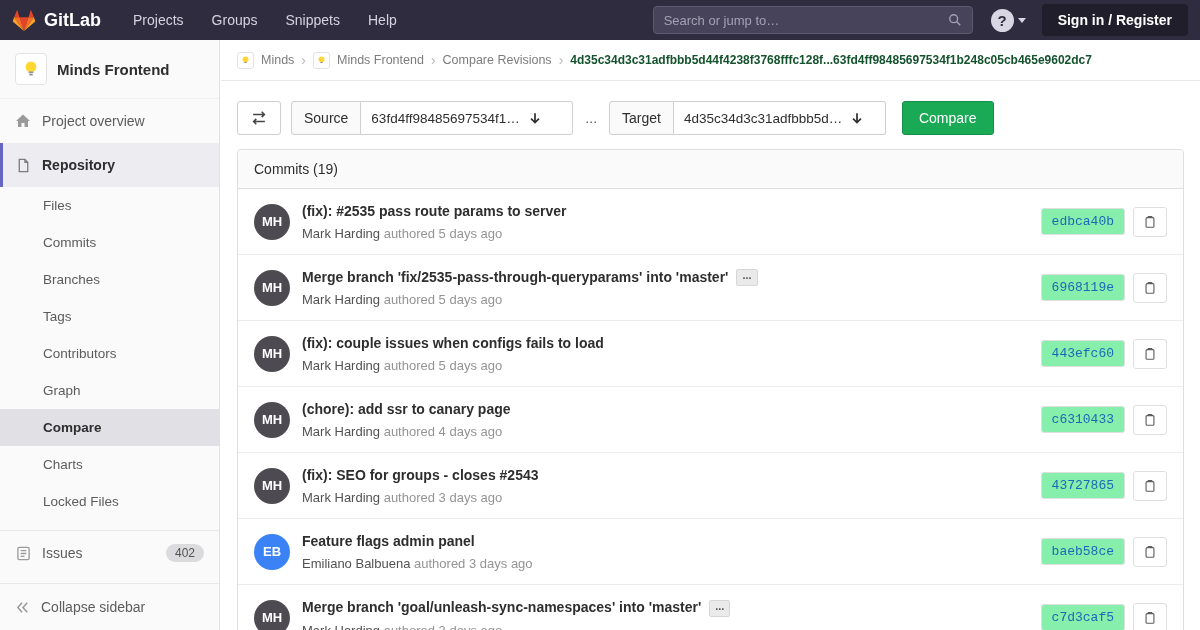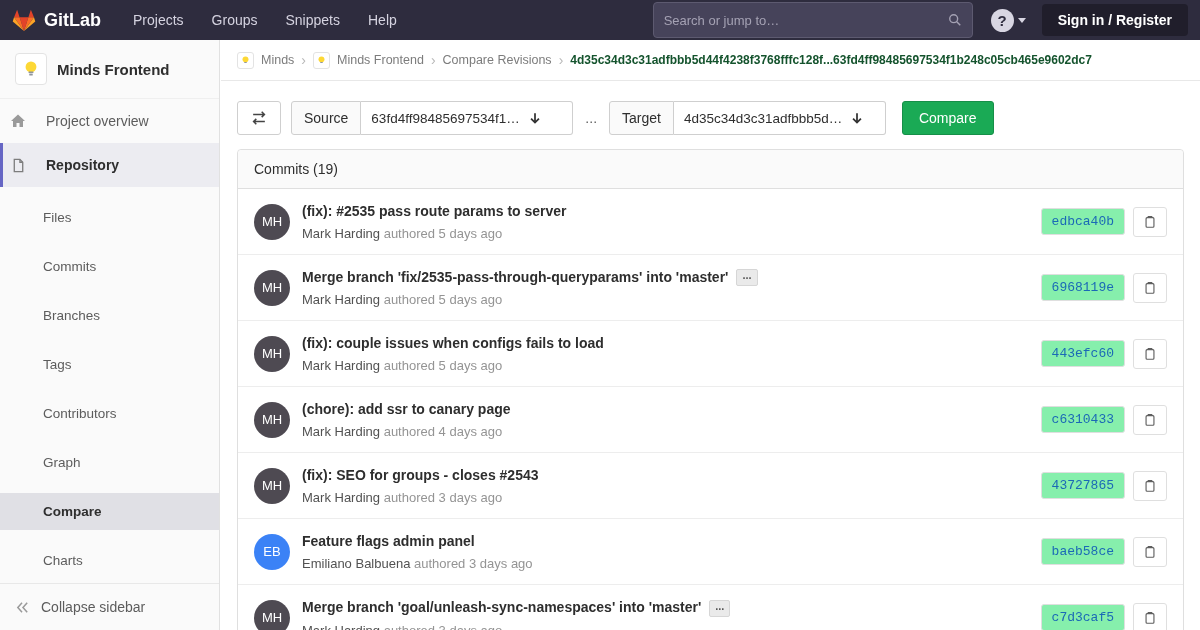--- a/index.html
+++ b/index.html
@@ -8,21 +8,21 @@
   a { text-decoration:none; color:inherit; cursor:pointer; }
   ul { list-style:none; }
 
   
   .navbar { position:absolute; top:0; left:0; width:1200px; height:40px;
             background:#2e2c3e; display:flex; align-items:center; padding:0 12px; z-index:10; }
   .logo { display:flex; align-items:center; gap:8px; margin-right:18px; cursor:pointer; }
   .logo-text { color:#fff; font-size:18px; font-weight:bold; }
   .nav-menu { display:flex; align-items:center; height:100%; }
   .nav-menu a { color:#d5d3e0; font-size:14px; padding:0 14px; line-height:40px; }
-  .search-box { margin-left:auto; width:320px; height:36px; background:#46435a;
+  .search-box { margin-left:auto; width:320px; height:28px; background:#46435a;
                 border:1px solid #5d5a70; border-radius:4px; display:flex;
                 align-items:center; padding:0 10px; }
   .search-box input { flex:1; background:transparent; border:none; outline:none;
                       color:#cfcddb; font-size:13px; font-family:inherit; }
   .search-box input::placeholder { color:#a5a2b4; }
   .help-menu { display:flex; align-items:center; gap:4px; margin:0 16px 0 18px; cursor:pointer; }
   .help-q { width:23px; height:23px; border-radius:50%; background:#d8d6e2; color:#2e2c3e;
             font-weight:bold; font-size:15px; display:flex; align-items:center; justify-content:center; }
   .caret-down { width:0; height:0; border-left:4px solid transparent;
                 border-right:4px solid transparent; border-top:5px solid #d8d6e2; }
@@ -30,27 +30,27 @@
             border-radius:4px; height:32px; padding:0 16px; font-family:inherit; cursor:pointer; }
 
   
   .sidebar { position:absolute; top:40px; left:0; width:220px; height:590px;
              background:#fafafa; border-right:1px solid #e1e1e1; }
   .project-header { display:flex; align-items:center; gap:10px; padding:13px 15px;
                     border-bottom:1px solid #efefef; cursor:pointer; }
   .project-avatar { width:32px; height:32px; background:#fff; border:1px solid #e3e3e3;
                     border-radius:4px; display:flex; align-items:center; justify-content:center; flex:none; }
   .project-title { font-size:15px; font-weight:bold; color:#2e2e2e; }
-  .side-item { display:flex; align-items:center; gap:20px; height:44px; padding:0 10px;
+  .side-item { display:flex; align-items:center; gap:11px; height:44px; padding:0 15px;
                font-size:14px; color:#5c5c5c; cursor:pointer; }
   .side-item .icon { width:16px; display:flex; justify-content:center; flex:none; }
   .side-item.active-section { background:#ececf1; box-shadow:inset 3px 0 0 #6666c4;
                               color:#2e2e2e; font-weight:bold; }
   .subnav li { height:37px; line-height:37px; padding-left:43px; font-size:13.5px;
-               color:#5c5c5c; cursor:pointer;margin-top:12px; }
+               color:#5c5c5c; cursor:pointer; }
   .subnav li.active { background:#e0e0e5; color:#2e2e2e; font-weight:bold; }
   .side-divider { border-top:1px solid #e8e8e8; margin-top:10px; }
   .badge { margin-left:auto; background:#dbdbde; color:#525252; font-size:12px;
            font-weight:normal; border-radius:9px; padding:2px 9px; }
   .collapse-bar { position:absolute; bottom:0; left:0; width:100%; height:47px;
                   border-top:1px solid #e8e8e8; display:flex; align-items:center; gap:11px;
                   padding:0 15px; font-size:14px; color:#5c5c5c; cursor:pointer; background:#fafafa; }
 
   
   .content { position:absolute; top:40px; left:221px; width:979px; height:590px; background:#fff; overflow:hidden; }
@@ -77,21 +77,21 @@
                  font-size:14px; border-radius:3px; height:34px; padding:0 16px;
                  cursor:pointer; font-family:inherit; }
 
   .commits-panel { margin:14px 16px 0; border:1px solid #dfdfdf; border-radius:4px; }
   .panel-header { padding:11px 16px; font-size:14px; color:#2e2e2e; background:#fafafa;
                   border-bottom:1px solid #dfdfdf; border-radius:4px 4px 0 0; }
   .commit-row { display:flex; align-items:center; padding:13px 16px; }
   .commit-row + .commit-row { border-top:1px solid #ededed; }
   .avatar { width:36px; height:36px; border-radius:50%; background:#4e4a52; color:#fff;
             display:flex; align-items:center; justify-content:center; font-size:13px;
-            font-weight:normal; margin-right:12px; flex:none; cursor:pointer; }
+            font-weight:bold; margin-right:12px; flex:none; cursor:pointer; }
   .avatar.alt { background:#3b82f6; }
   .commit-info { flex:1; min-width:0; }
   .commit-title { font-size:14px; font-weight:bold; color:#2e2e2e; cursor:pointer; }
   .expand-btn { display:inline-block; margin-left:8px; background:#eaeaea; border:1px solid #d6d6d6;
                 border-radius:2px; color:#555; font-weight:bold; font-size:11px; line-height:9px;
                 padding:1px 5px 5px; vertical-align:middle; cursor:pointer; }
   .commit-meta { margin-top:6px; font-size:13px; color:#949494; }
   .commit-author { color:#525252; cursor:pointer; }
   .commit-right { display:flex; align-items:center; gap:8px; margin-left:12px; flex:none; }
   .sha-badge { border:1px solid #dfdfdf; border-radius:3px; padding:5px 10px;

